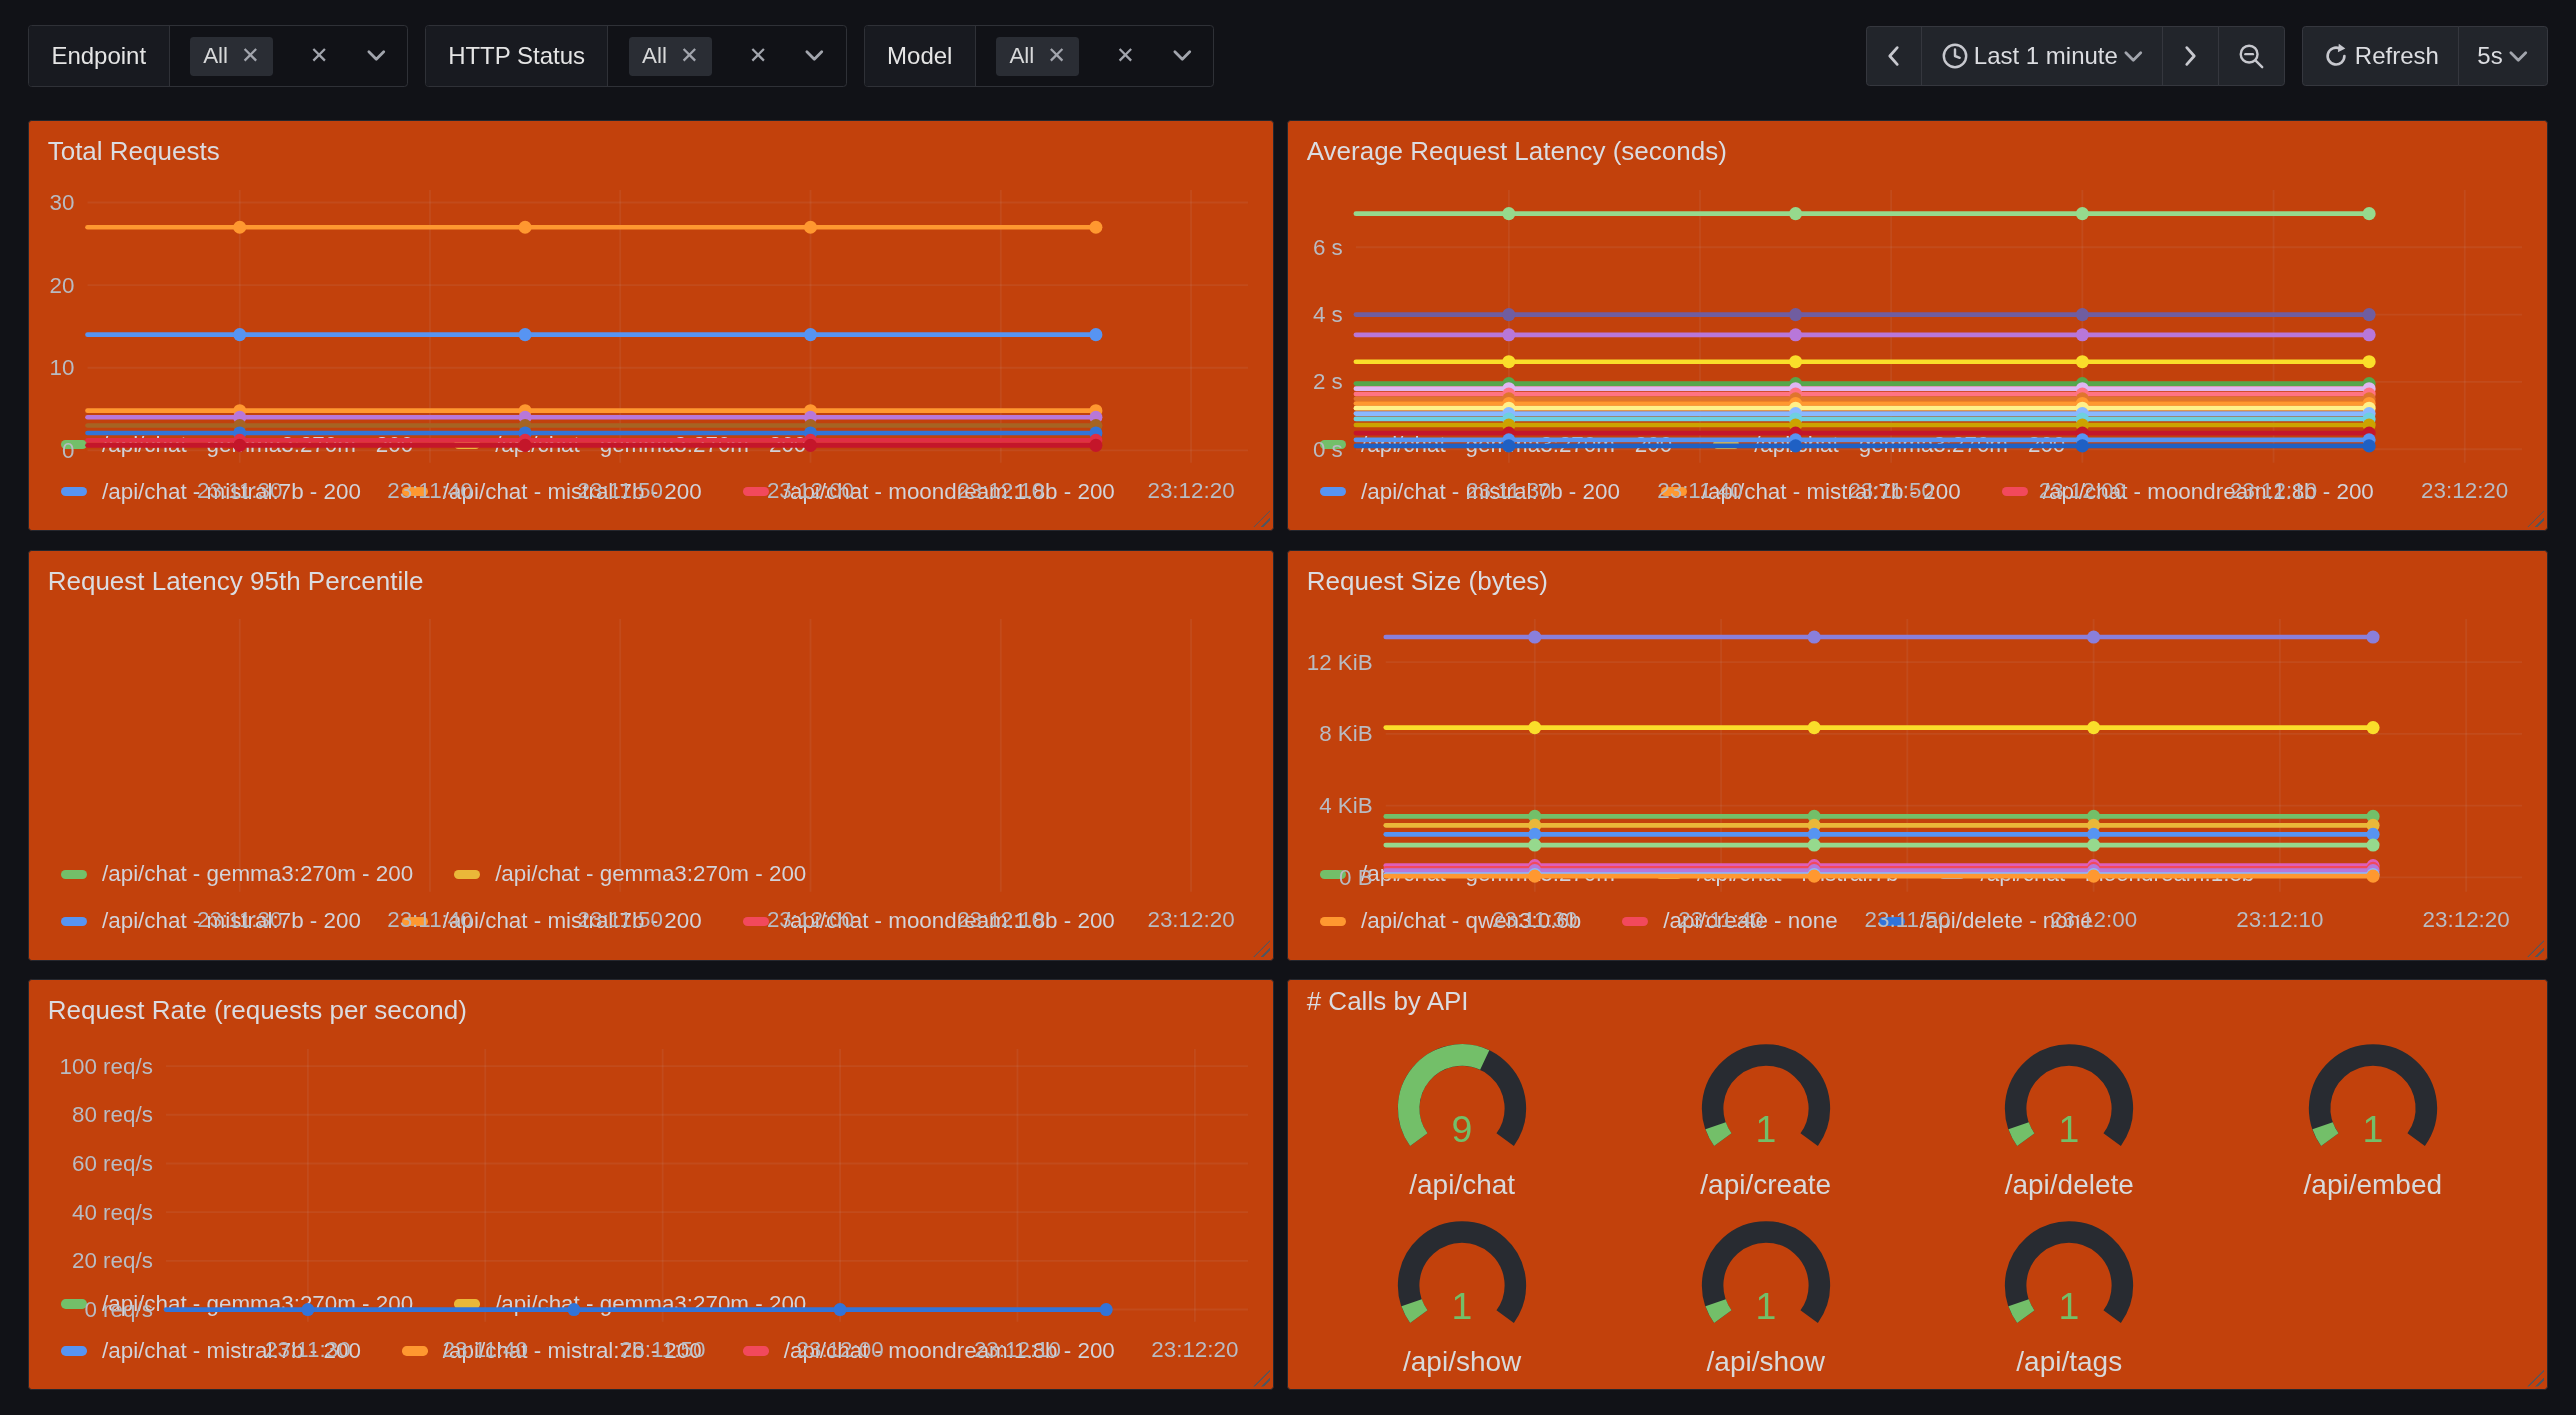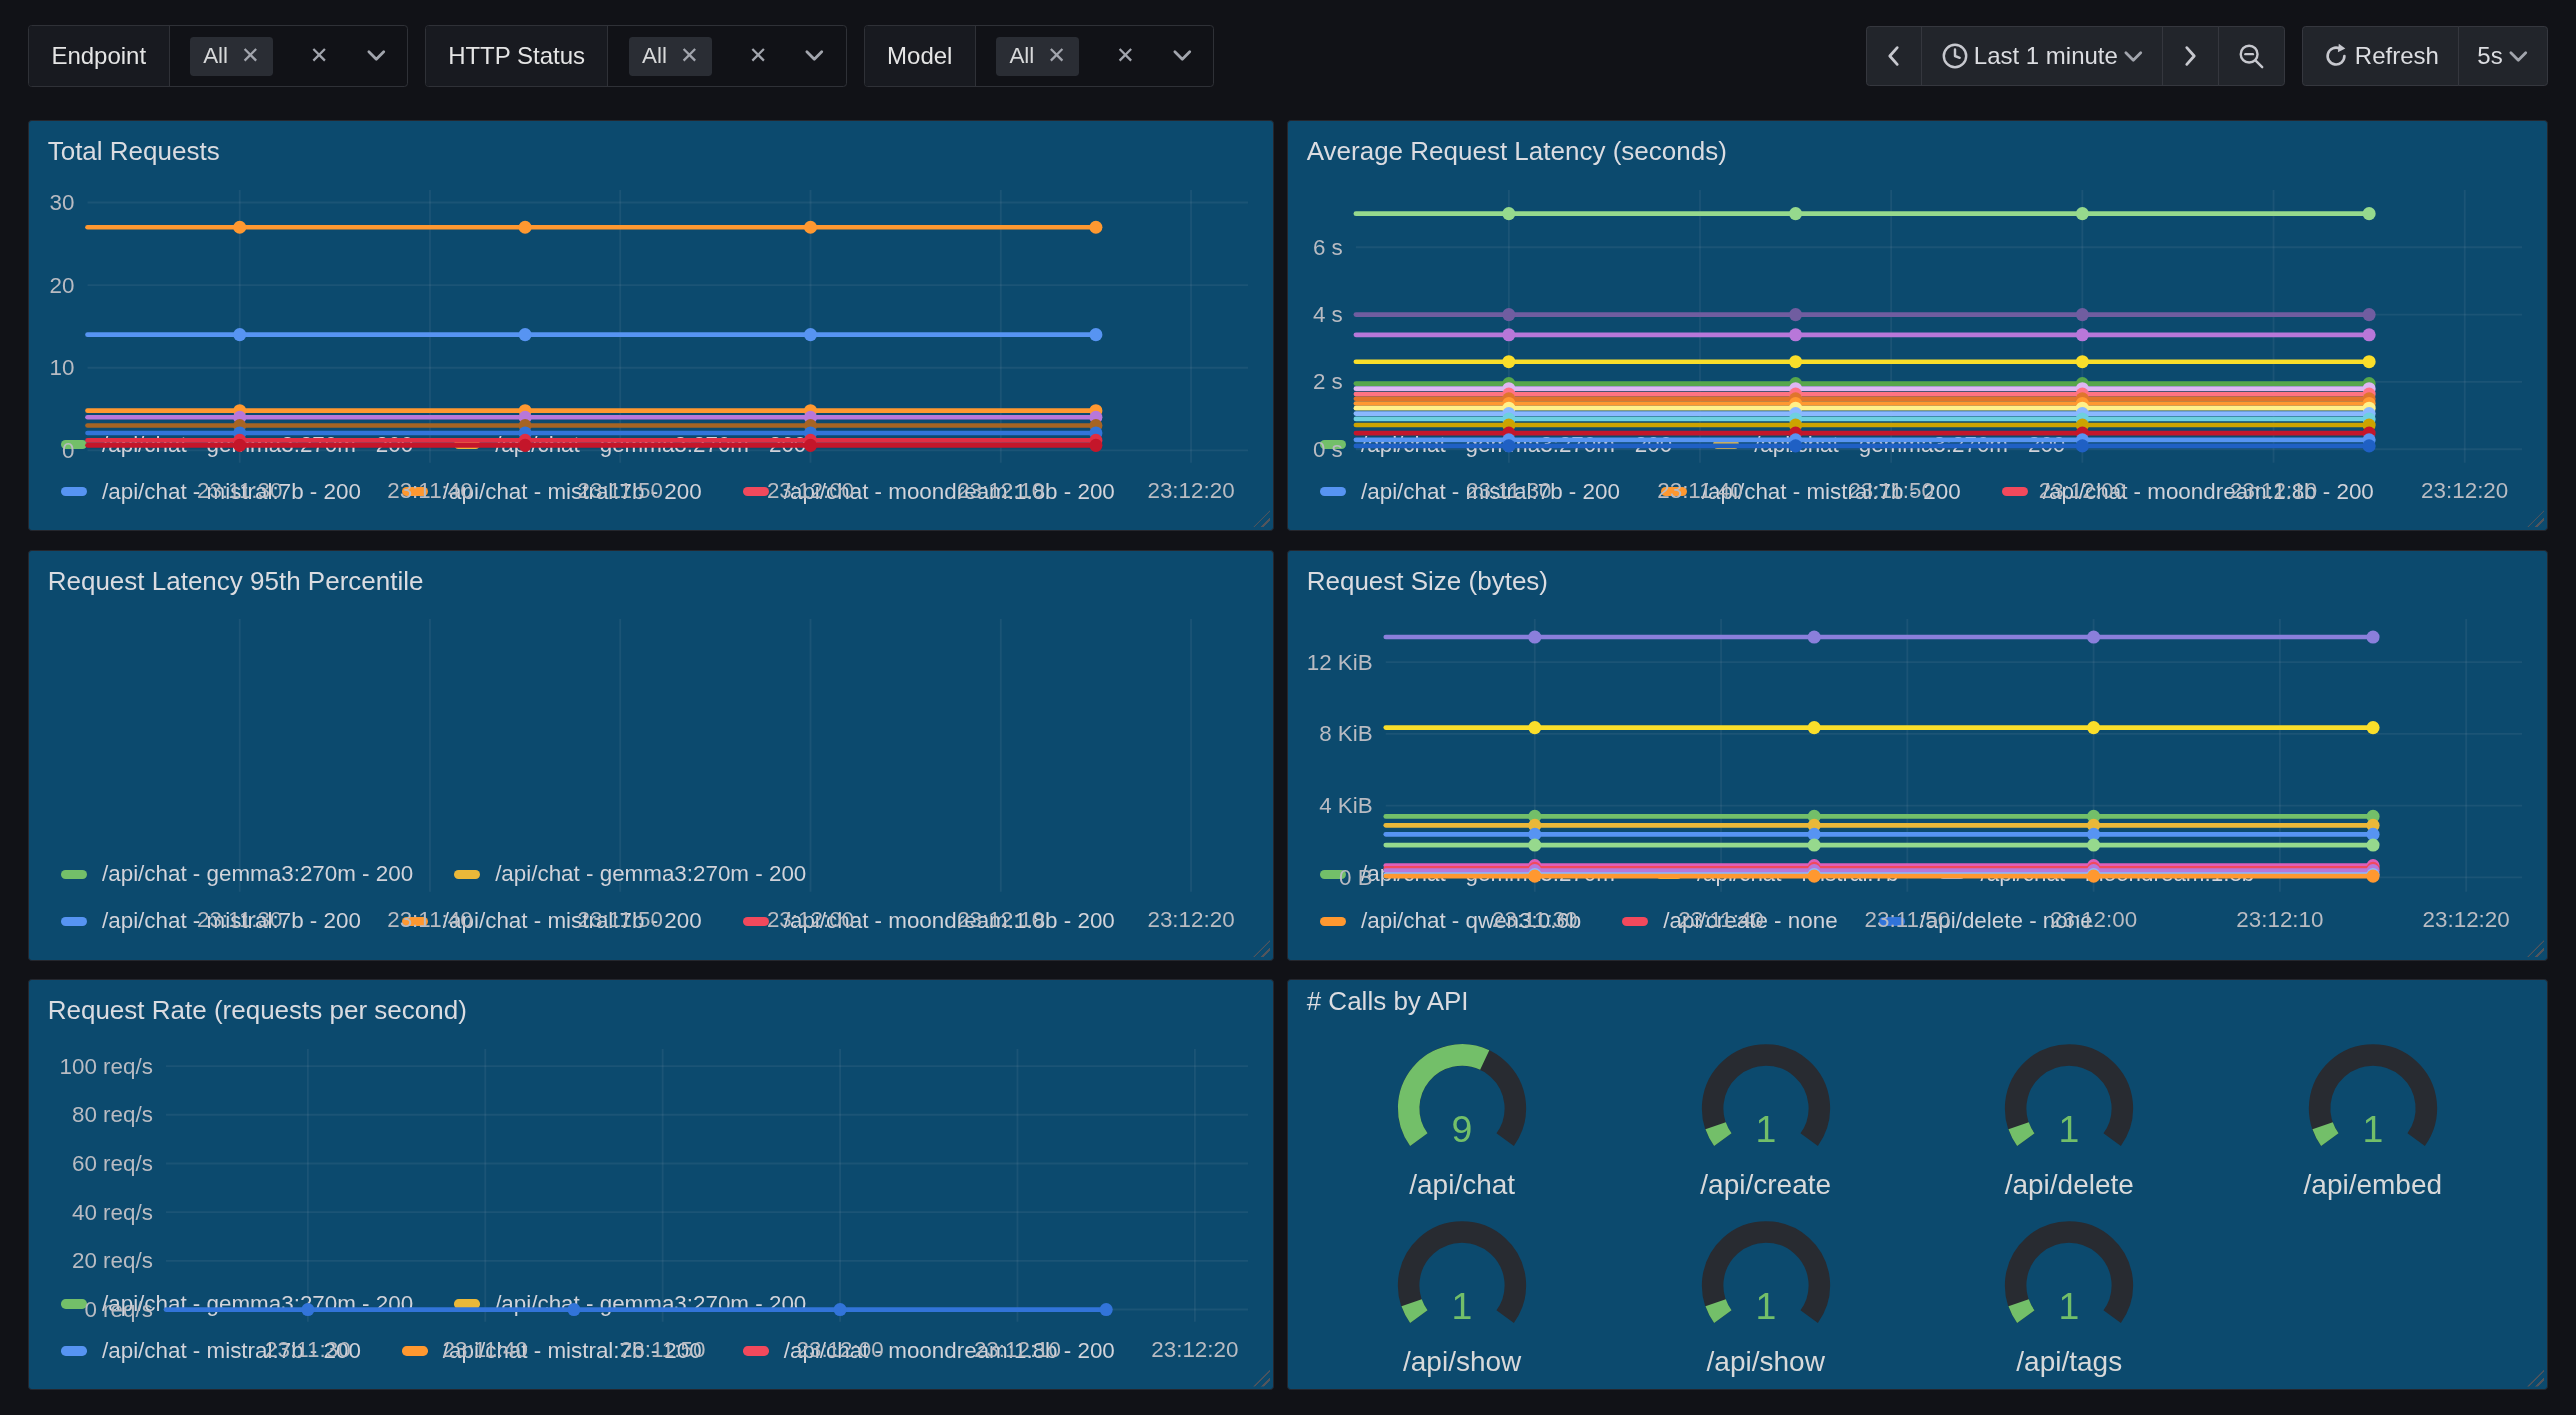--- a/index.html
+++ b/index.html
@@ -18,21 +18,21 @@
   .timebar{display:flex;gap:17px;align-items:center;}
   .tgroup{display:flex;}
   .tc{height:60px;box-sizing:border-box;background:#22252B;border:0.9px solid #35373E;color:#DCDDE1;display:flex;align-items:center;gap:5px;font-size:24px;font-weight:500;padding:0 18.7px;cursor:pointer;}
   .tgroup .tc + .tc{margin-left:-0.9px;}
   .tgroup .tc:first-child{border-radius:3.7px 0 0 3.7px;}
   .tgroup .tc:last-child{border-radius:0 3.7px 3.7px 0;}
   .tc svg{display:block;}
 
   
   .grid{position:absolute;top:120px;left:28px;display:grid;grid-template-columns:1246px 1261px;grid-auto-rows:411px;column-gap:13px;row-gap:18.7px;}
-  .panel{background:#0c4a6e;border:0.9px solid #25272E;border-radius:3.7px;position:relative;display:flex;flex-direction:column;box-sizing:border-box;}
+  .panel{background:#c2410c;border:0.9px solid #25272E;border-radius:3.7px;position:relative;display:flex;flex-direction:column;box-sizing:border-box;}
   .panel-title{height:50px;display:flex;align-items:center;padding:5.6px 18.7px 0 18.7px;font-size:26px;font-weight:500;color:#DBDCE1;cursor:pointer;}
   .chart-host{flex:1;position:relative;}
   .chart-host svg{position:absolute;left:0;top:0;}
   .legend{padding:0 18.7px 15px 32px;}
   .legend-row{display:flex;gap:41px;height:47px;align-items:center;}
   .legend-item{display:flex;align-items:center;gap:15px;font-size:22.4px;color:#D2D3DA;cursor:pointer;white-space:nowrap;}
   .swatch{width:26px;height:9.3px;border-radius:4.7px;flex:0 0 auto;}
   .resize-handle{position:absolute;right:2.8px;bottom:2.8px;width:17px;height:17px;cursor:nwse-resize;
     background:repeating-linear-gradient(-45deg,transparent,transparent 4.7px,#53555C 4.7px,#53555C 6.5px);
     clip-path:polygon(100% 0,100% 100%,0 100%);}

